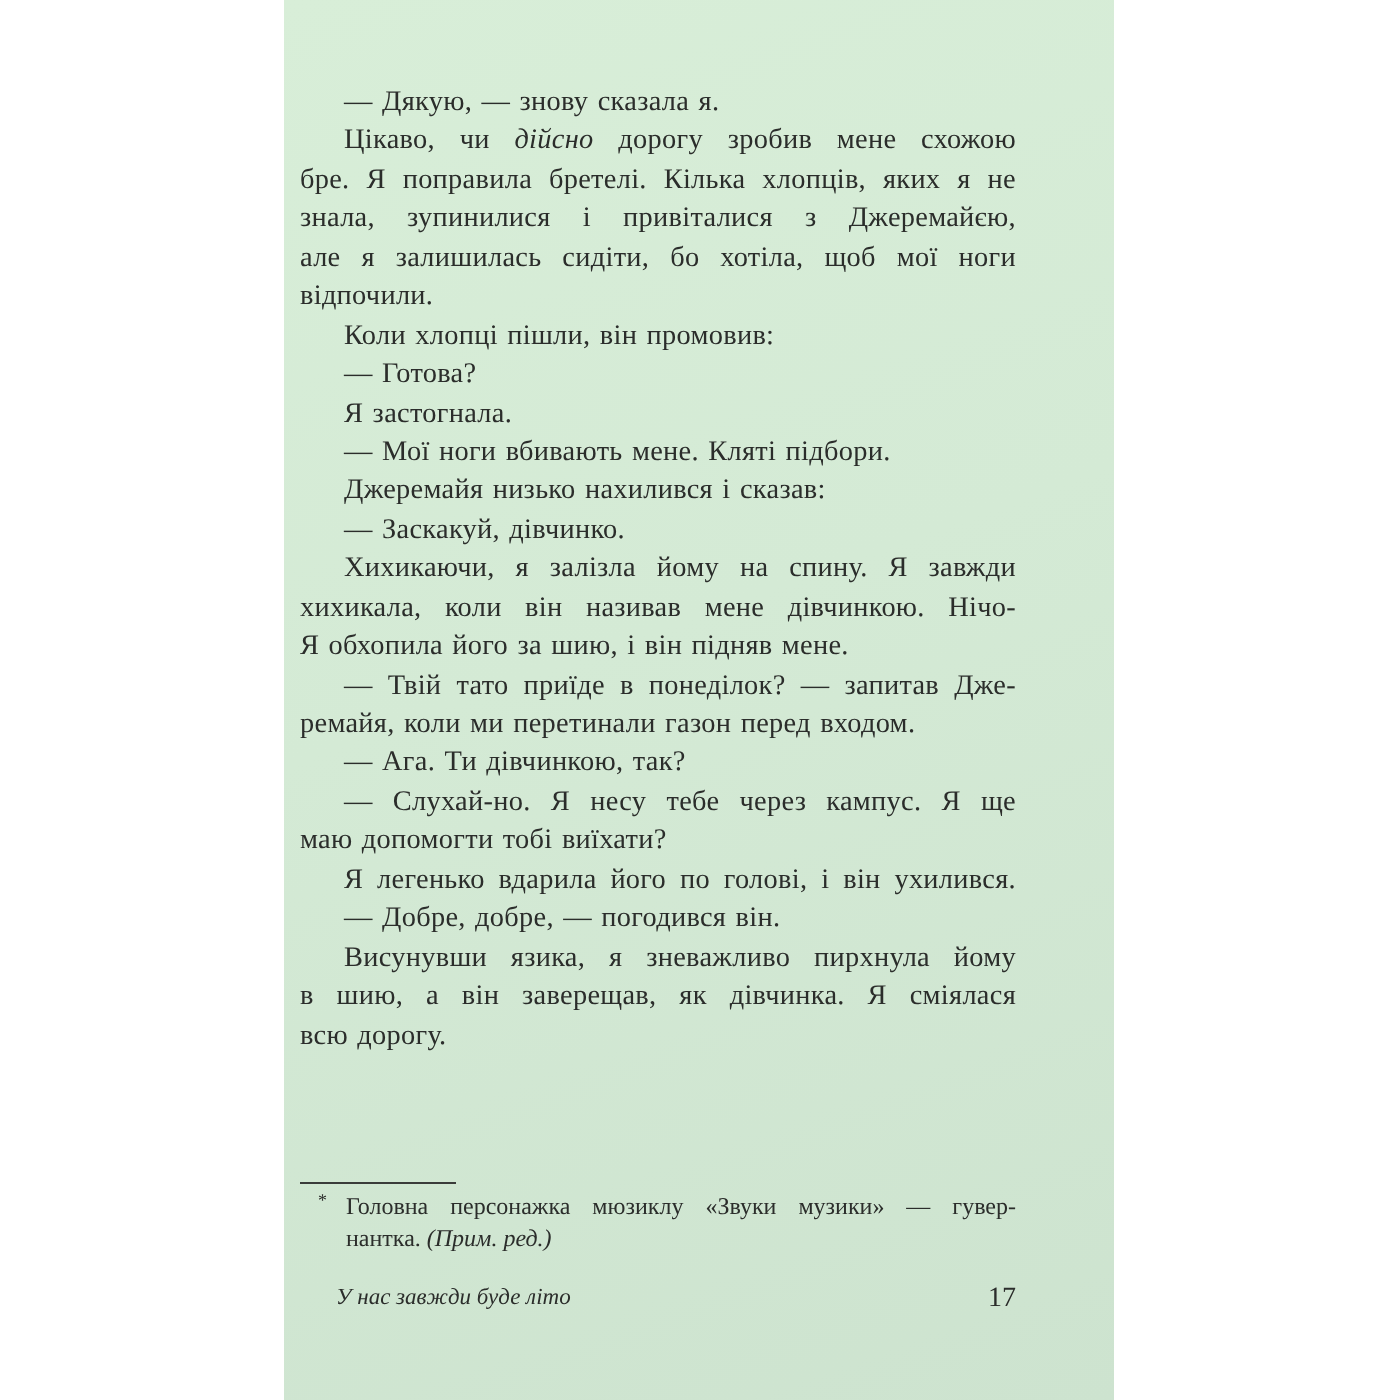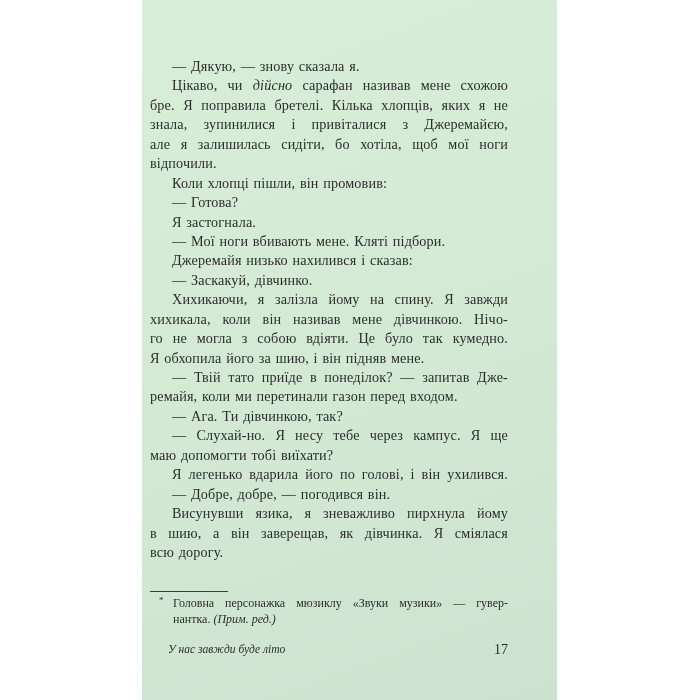--- a/index.html
+++ b/index.html
@@ -8,21 +8,20 @@
     position: relative; overflow: hidden;
   }
   .page {
     position: absolute; left: 142px; top: 0; width: 415px; height: 700px;
     background: linear-gradient(160deg, #d8eed8 0%, #d4ead5 45%, #cde3cf 100%);
   }
   .text {
     position: absolute; left: 150px; width: 358px;
     font-family: "Liberation Serif", "DejaVu Serif", serif;
     color: #2b2d2b;
-    margin-top: 15px;
   }
   .body-text { top: 42px; font-size: 14.2px; line-height: 19.45px; }
   .line {
     display: block; height: 19.45px; white-space: nowrap;
     text-align: justify; text-align-last: justify;
     letter-spacing: 0.15px; word-spacing: 1px;
   }
   .line.last { text-align-last: left; }
   .line.indent { padding-left: 22px; }
   .it { font-style: italic; text-align: right; }
@@ -46,34 +45,33 @@
   .running .title { position: absolute; left: 0; top: 1px; font-style: italic; font-size: 11.5px; margin-left: 18px; }
   .running .num { position: absolute; right: 0; top: 0; font-size: 14px; }
 </style>
 </head>
 <body>
 
 <div class="page"></div>
 
 <div class="text body-text" id="body">
     <span class="line indent last">— Дякую, — знову сказала я.</span>
-    <span class="line indent"><span>Цікаво, чи </span><span class="it">дійсно</span><span> сарафан називав мене схожою</span></span>
+    <span class="line indent"><span>Цікаво, чи </span><span class="it">дійсно</span><span> дорогу зробив мене схожою</span></span>
     <span class="line">бре. Я поправила бретелі. Кілька хлопців, яких я не</span>
     <span class="line">знала, зупинилися і привіталися з Джеремайєю,</span>
     <span class="line">але я залишилась сидіти, бо хотіла, щоб мої ноги</span>
     <span class="line last">відпочили.</span>
     <span class="line indent last">Коли хлопці пішли, він промовив:</span>
     <span class="line indent last">— Готова?</span>
     <span class="line indent last">Я застогнала.</span>
     <span class="line indent last">— Мої ноги вбивають мене. Кляті підбори.</span>
     <span class="line indent last">Джеремайя низько нахилився і сказав:</span>
     <span class="line indent last">— Заскакуй, дівчинко.</span>
     <span class="line indent">Хихикаючи, я залізла йому на спину. Я завжди</span>
     <span class="line">хихикала, коли він називав мене дівчинкою. Нічо-</span>
-    <span class="line">го не могла з собою вдіяти. Це було так кумедно.</span>
     <span class="line last">Я обхопила його за шию, і він підняв мене.</span>
     <span class="line indent">— Твій тато приїде в понеділок? — запитав Дже-</span>
     <span class="line last">ремайя, коли ми перетинали газон перед входом.</span>
     <span class="line indent last">— Ага. Ти дівчинкою, так?</span>
     <span class="line indent">— Слухай-но. Я несу тебе через кампус. Я ще</span>
     <span class="line last">маю допомогти тобі виїхати?</span>
     <span class="line indent">Я легенько вдарила його по голові, і він ухилився.</span>
     <span class="line indent last">— Добре, добре, — погодився він.</span>
     <span class="line indent">Висунувши язика, я зневажливо пирхнула йому</span>
     <span class="line">в шию, а він заверещав, як дівчинка. Я сміялася</span>

